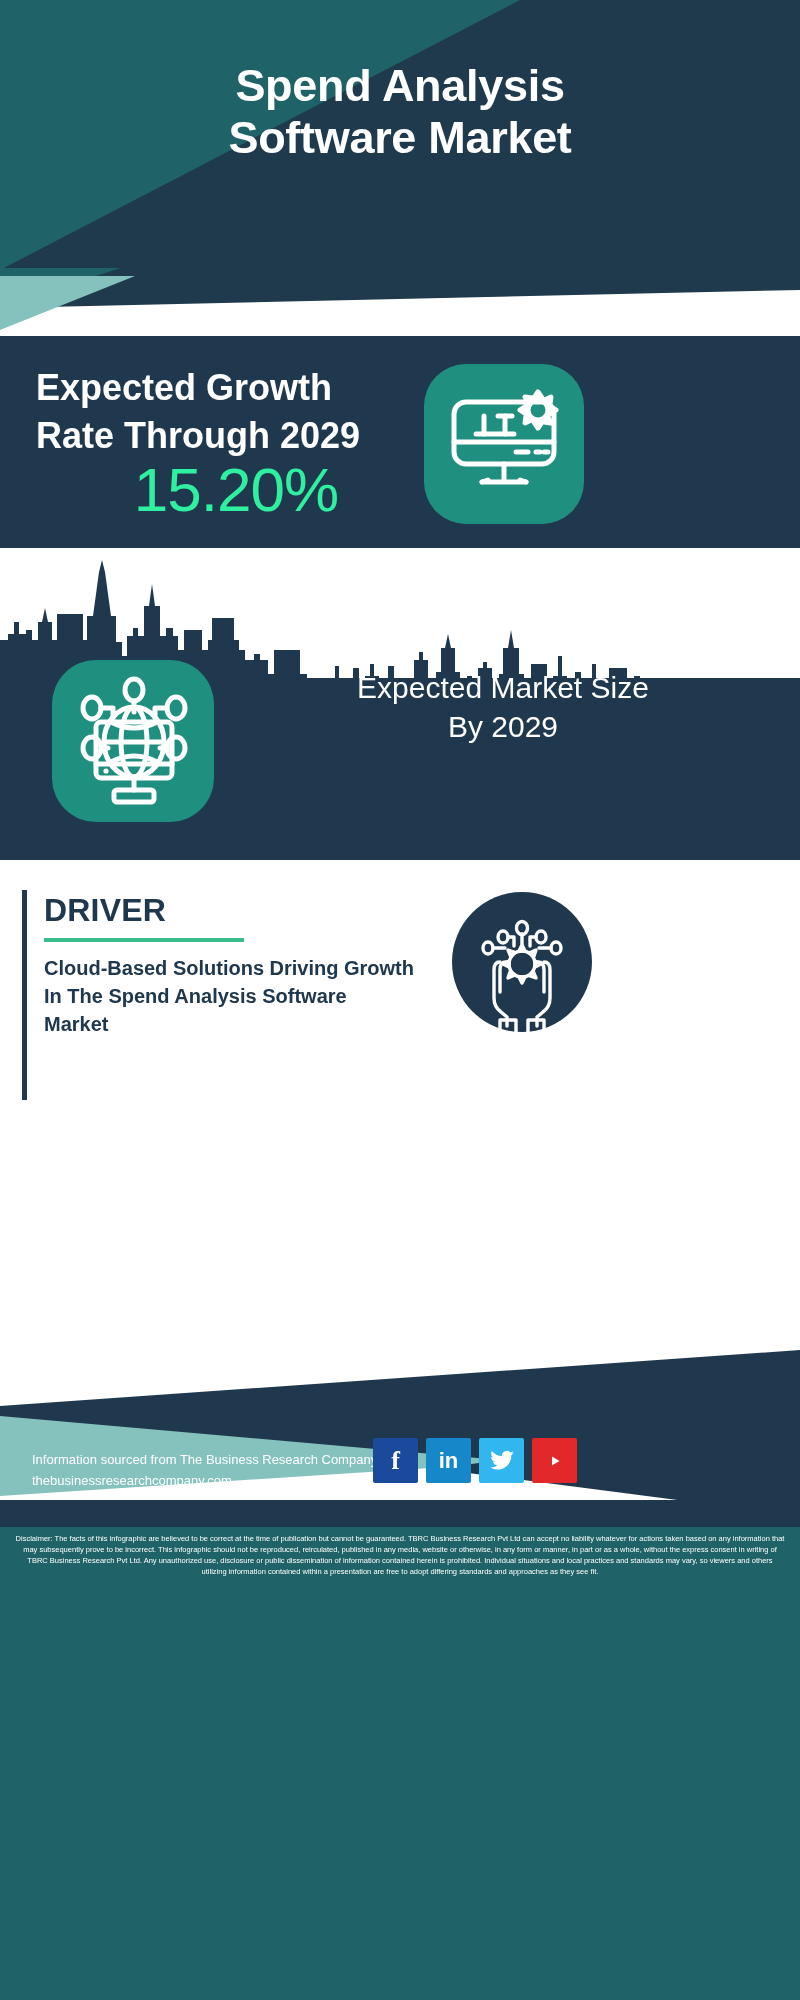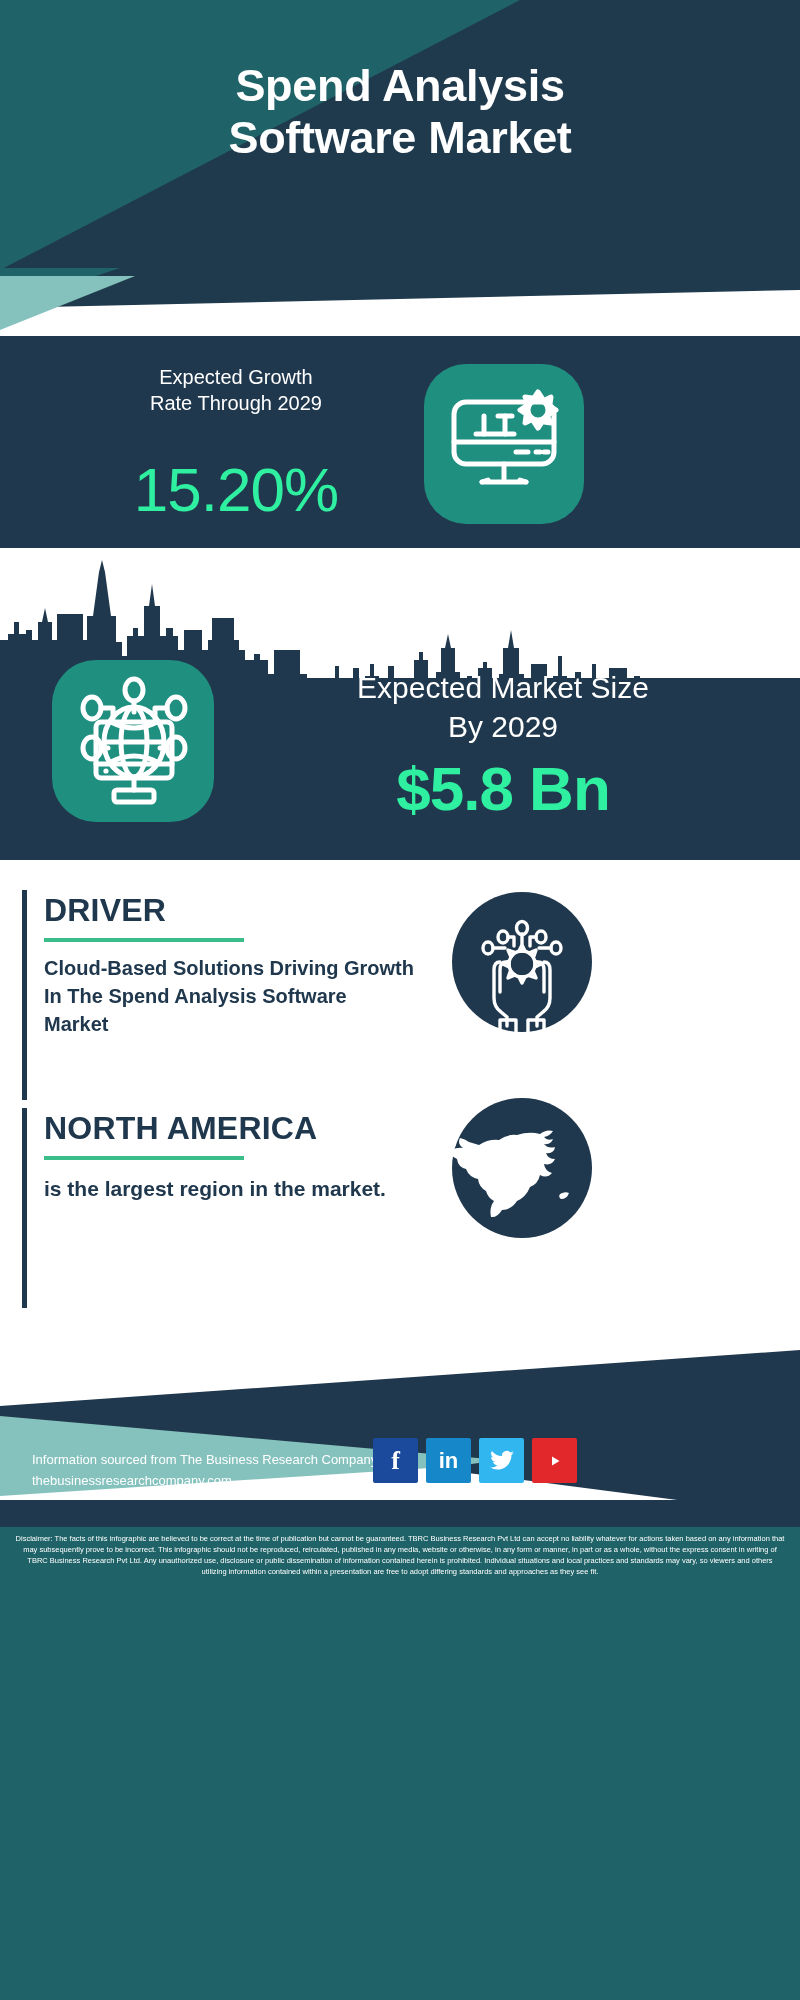--- a/index.html
+++ b/index.html
@@ -52,22 +52,22 @@
     clip-path:polygon(0 8px, 135px 8px, 0 62px);
   }
 
   
   .growth {
     position:absolute; left:0; top:336px; width:800px; height:212px;
     background:#20384d;
   }
   .growth-label {
     position:absolute; left:36px; top:28px; width:400px;
-    text-align:center; color:#ffffff;
-    font-size:20px; font-weight:400; line-height:1.32;
+    text-align:left; color:#ffffff;
+    font-size:36px; font-weight:700; line-height:1.32;
   }
   .growth-label span { display:block; }
   .growth-value {
     position:absolute; left:36px; top:118px; width:400px;
     text-align:center; color:#2ef0a0;
     font-size:62px; font-weight:normal; letter-spacing:-1px;
   }
   .it-badge {
     position:absolute; left:424px; top:28px;
     width:160px; height:160px; border-radius:42px;
@@ -268,21 +268,20 @@
           <ellipse cx="124" cy="88" rx="9" ry="11"></ellipse>
           <line x1="115" y1="88" x2="108" y2="88"></line>
         </g>
       </svg>
     </div>
 
     <div class="size-label">
       <span>Expected Market Size</span>
       <span>By 2029</span>
     </div>
-    <div class="size-value">$5.8 Bn</div>
   </div>
 
   <div class="cards">
 
     <div class="card" id="driver-card">
       <div class="rail"></div>
       <div class="card-title">DRIVER</div>
       <div class="card-underline"></div>
       <div class="card-body">Cloud-Based Solutions Driving Growth In The Spend Analysis Software Market</div>
       <div class="icon-circle" id="driver-icon">
@@ -305,36 +304,20 @@
             <path d="M54 70 q-6 0 -6 8 v22"></path>
             <path d="M92 70 q6 0 6 8 v28 q0 9 -7 14 l-6 5 v9"></path>
             <path d="M86 70 q6 0 6 8 v22"></path>
             <rect x="48" y="128" width="16" height="14"></rect>
             <rect x="76" y="128" width="16" height="14"></rect>
           </g>
         </svg>
       </div>
     </div>
 
-    <div class="card" id="region-card">
-      <div class="rail"></div>
-      <div class="card-title">NORTH AMERICA</div>
-      <div class="card-underline"></div>
-      <div class="card-body">is the largest region in the market.</div>
-      <div class="icon-circle" id="region-icon">
-        <svg width="140" height="140" viewBox="0 0 140 140" aria-hidden="true">
-          <path fill="#ffffff" d="M27 47 q9 -6 20 -5 q8 -6 18 -5 q12 -4 23 -1 q6 -5 13 -3 q-3 5 -9 6 q3 4 9 2
-            q-2 6 -9 5 q4 5 11 3 q-1 7 -9 6 q2 6 9 6 q-3 7 -11 5 q1 7 8 9 q-5 6 -12 2
-            q-2 9 -10 12 q-4 10 -13 14 q-6 9 -15 9 q-5 8 -11 7 q-2 -9 3 -16 q-6 -3 -8 -10
-            q-7 -4 -8 -12 q-9 -2 -12 -10 q-8 -2 -9 -10 q-6 -2 -6 -8 q5 -4 12 -3 q-6 -4 -3 -10 q5 1 9 4 Z"></path>
-          <path fill="#ffffff" d="M46 64 q-10 -2 -18 -8 q-7 -2 -12 -7 q7 -1 13 3 q8 4 17 8 Z"></path>
-          <path fill="#ffffff" d="M108 96 q5 -3 9 -1 q-2 6 -8 6 q-3 -2 -1 -5 Z"></path>
-        </svg>
-      </div>
-    </div>
   </div>
 
   <div class="deco">
     <div class="d1"></div>
     <div class="d2"></div>
     <div class="d3"></div>
   </div>
 
   <div class="footer">
     <div class="src-line1">Information sourced from The Business Research Company</div>

